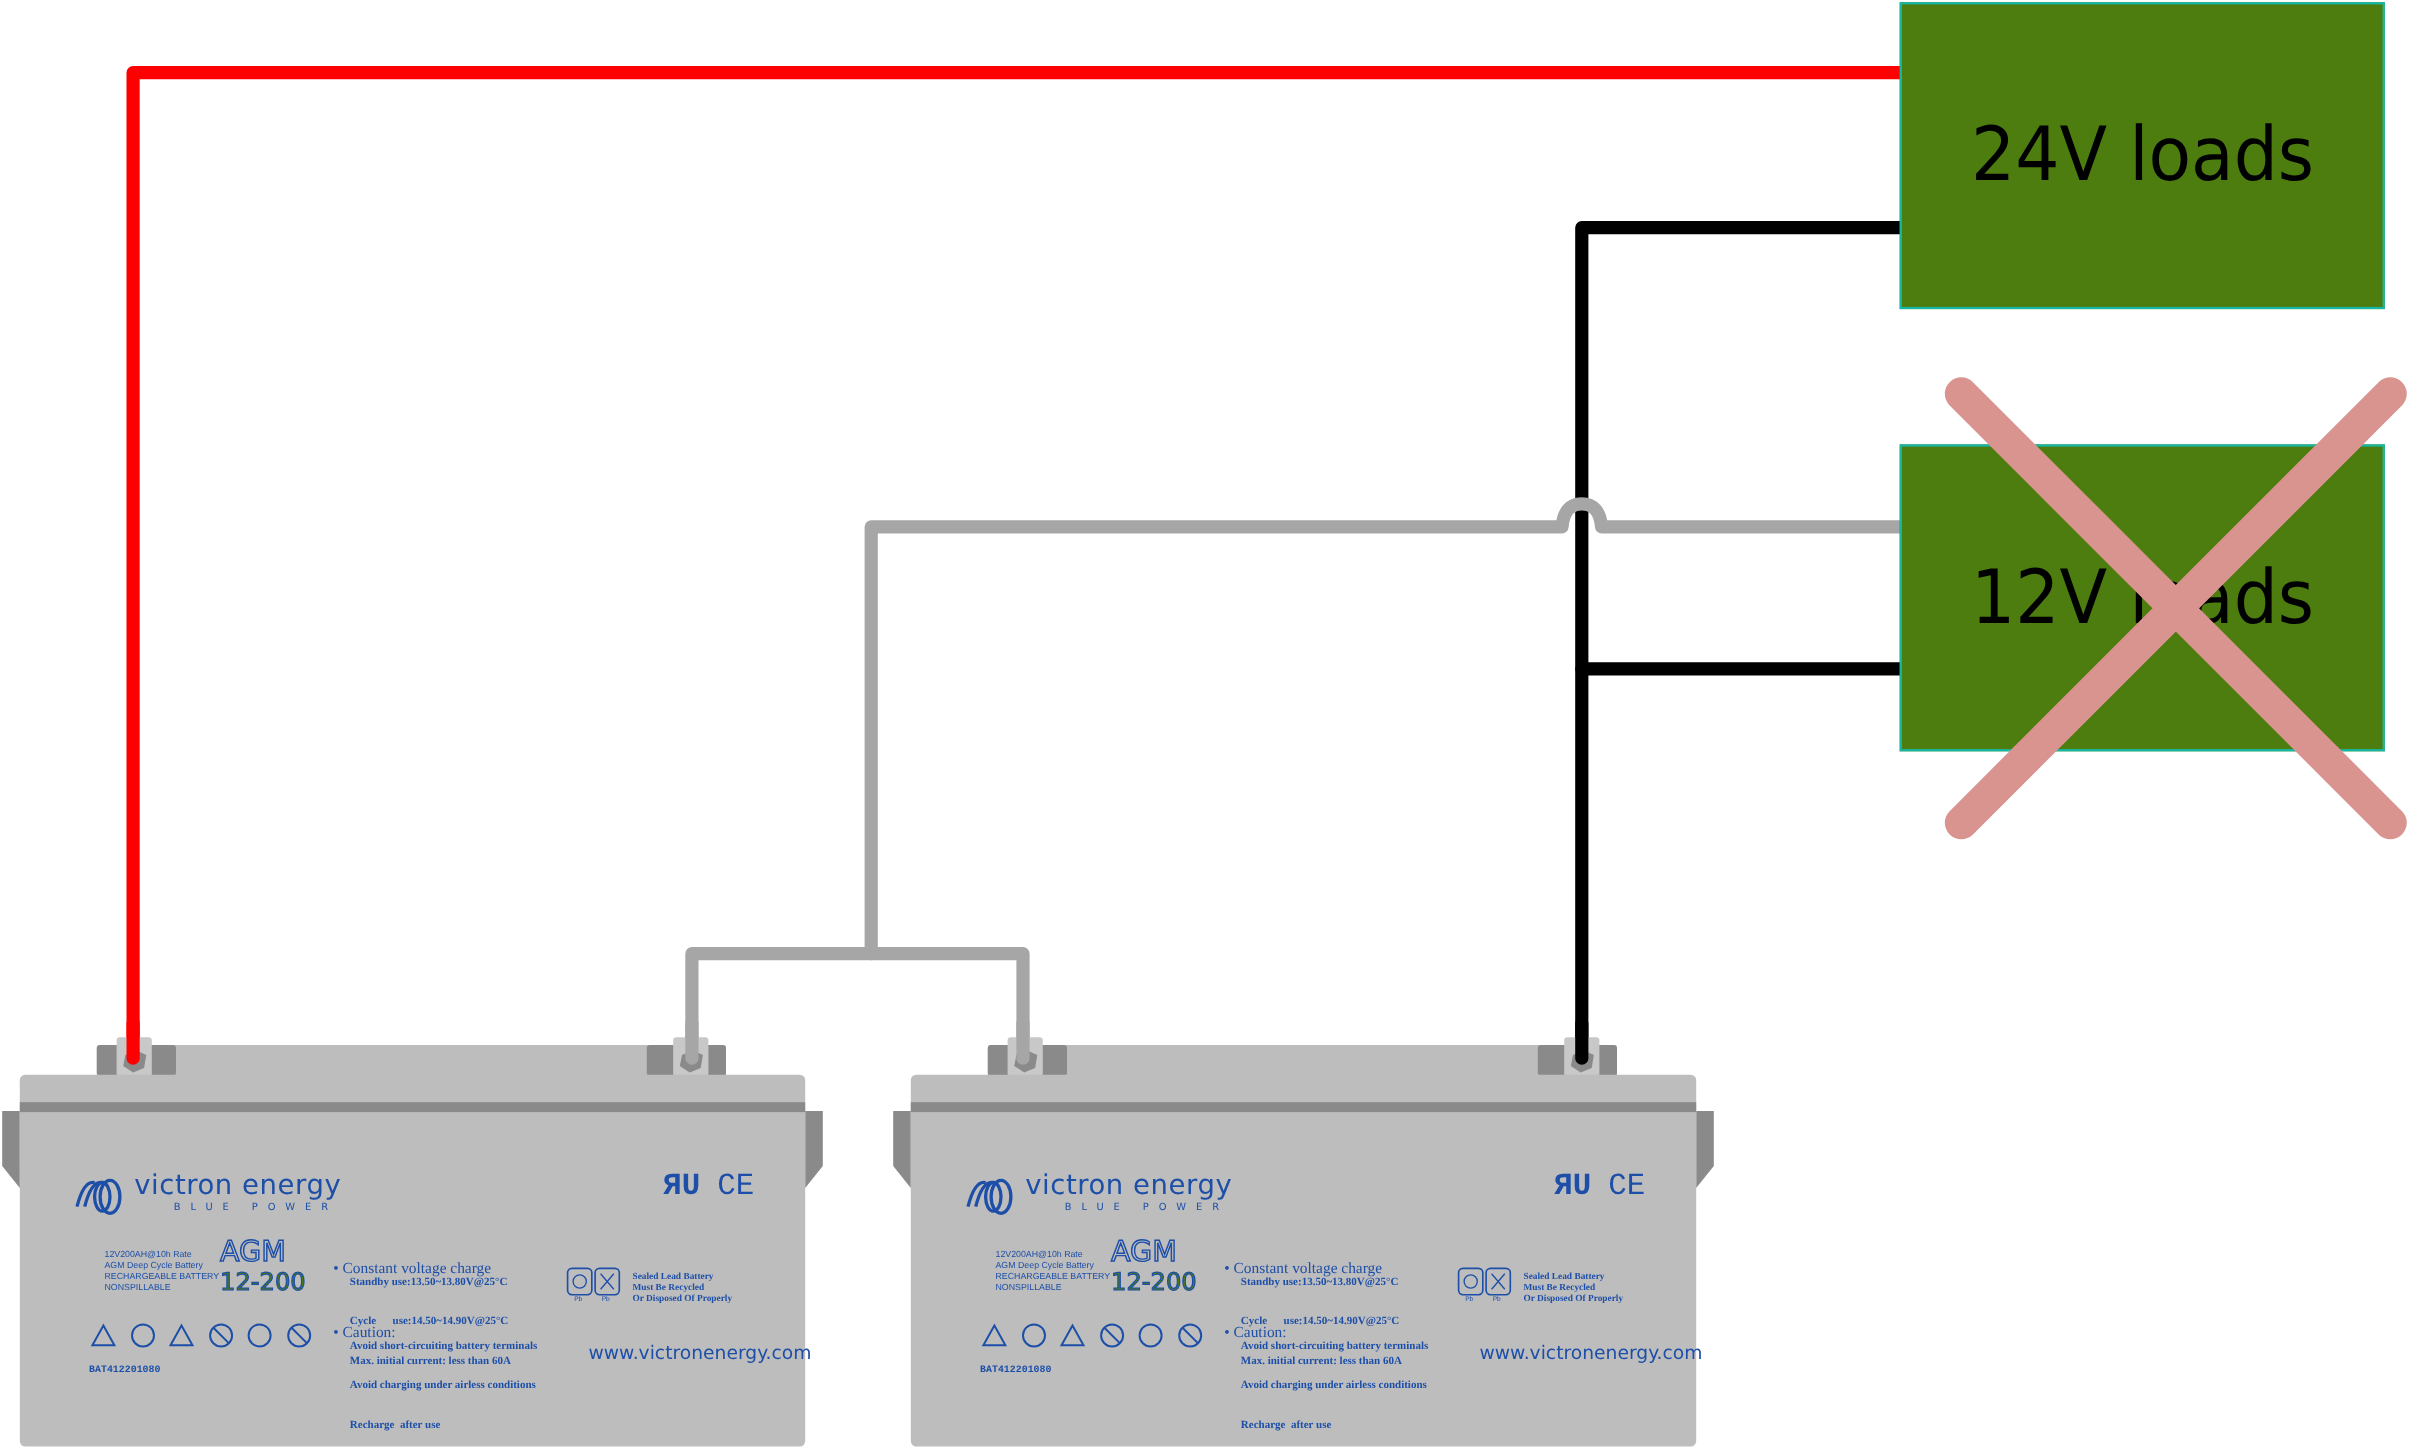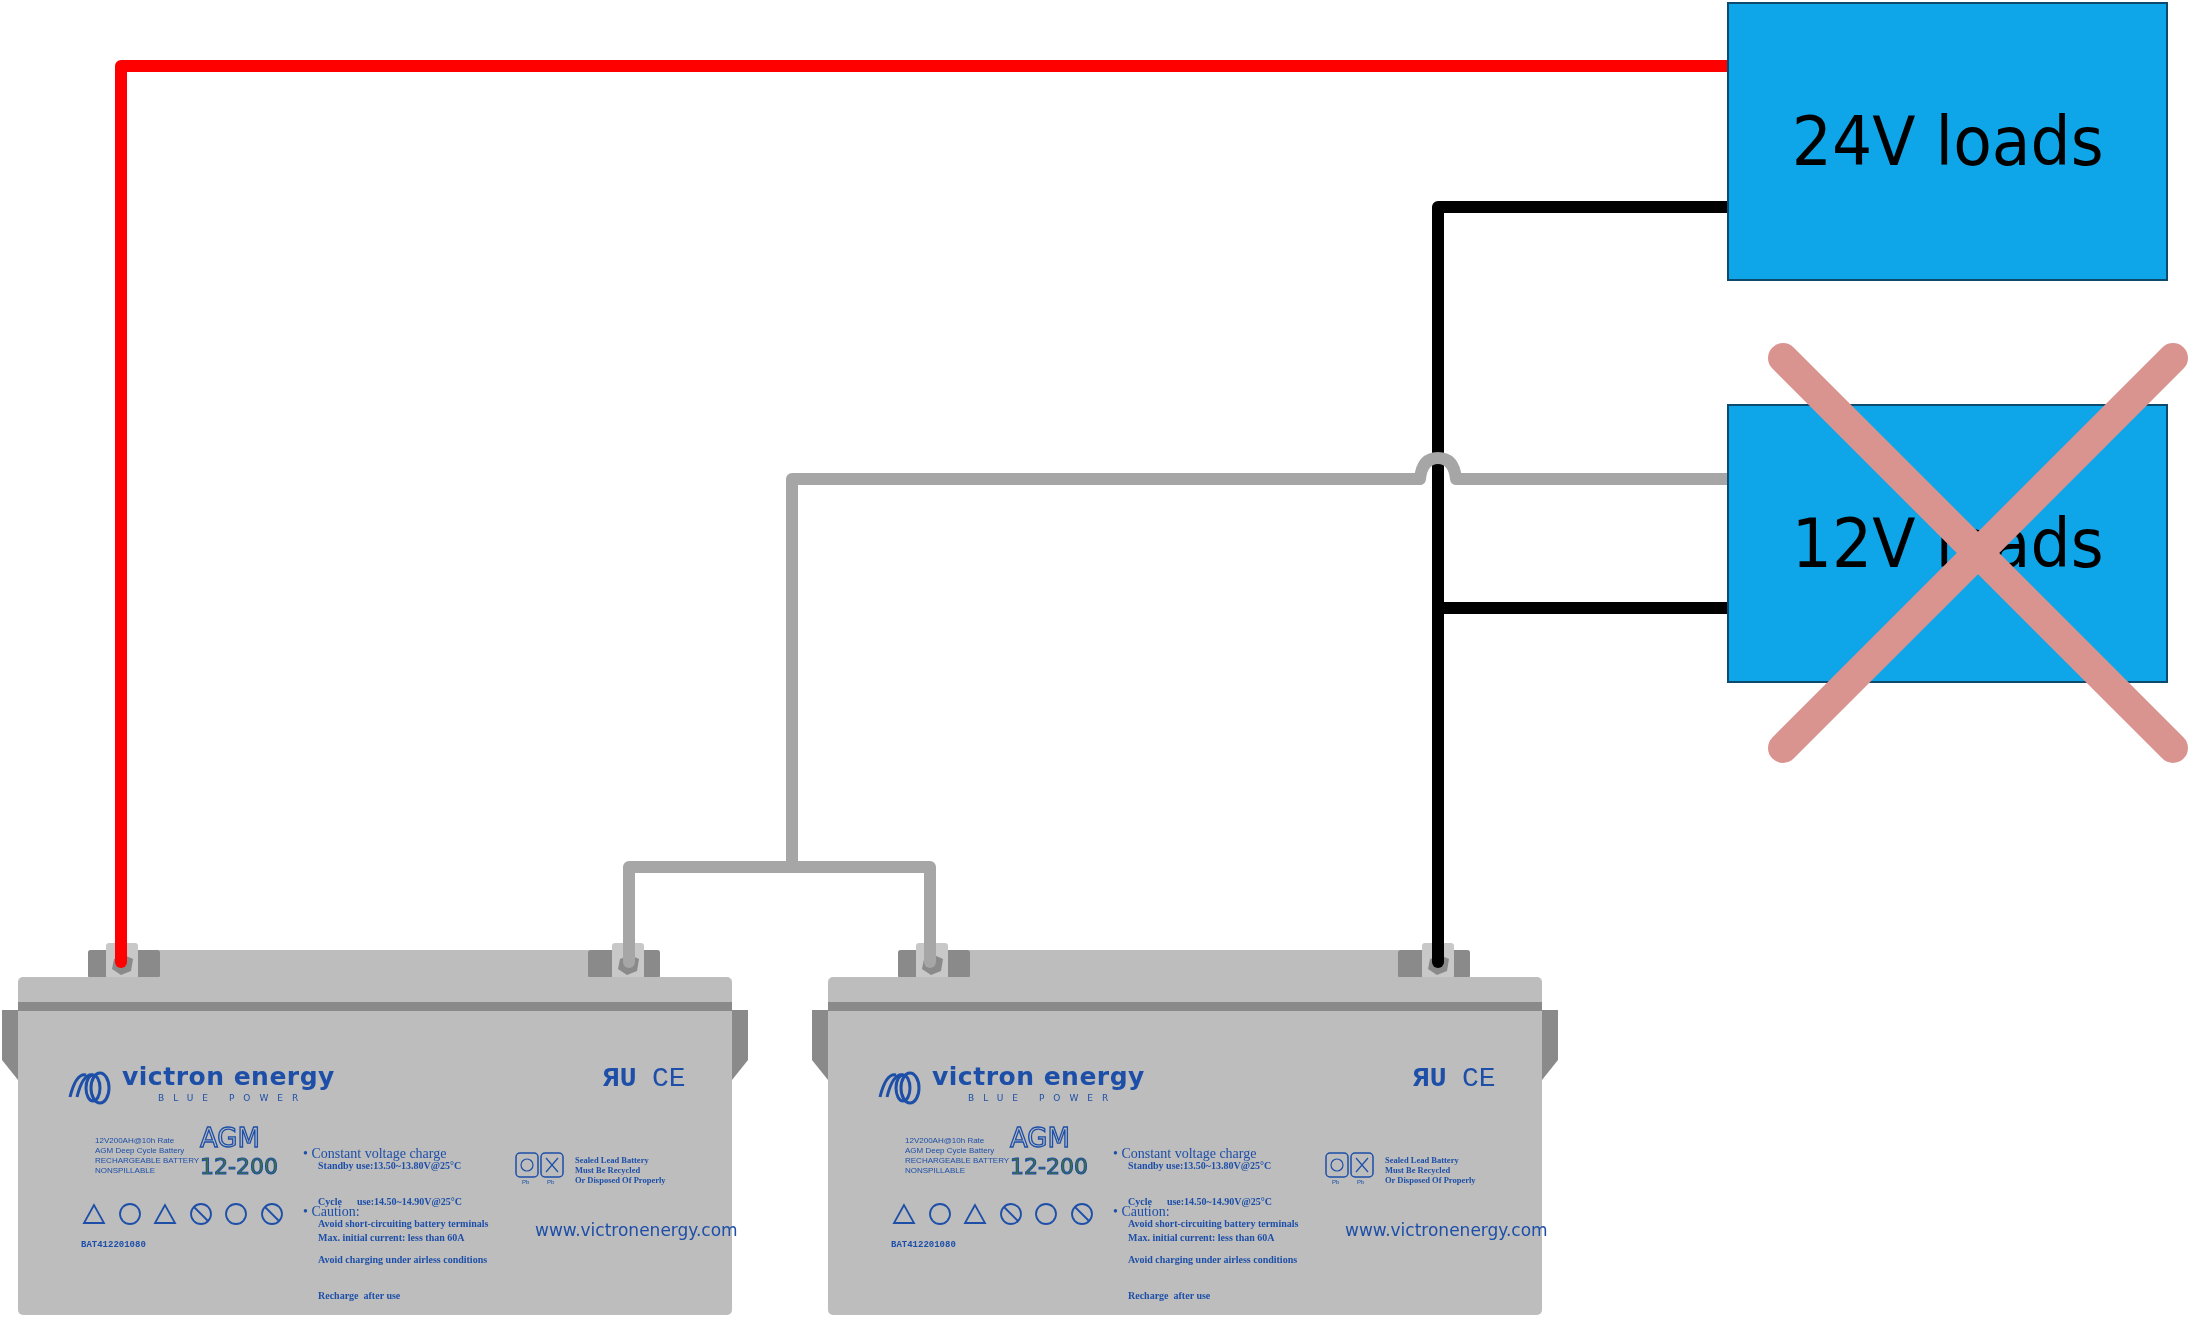--- a/index.html
+++ b/index.html
@@ -1,22 +1,22 @@
 <!DOCTYPE html>
 <html><head>
 <meta charset="utf-8">
 <style>
   html, body { margin: 0; padding: 0; background: #ffffff; }
   body { width: 2196px; height: 1317px; position: relative; overflow: hidden; font-family: "Liberation Sans", sans-serif; }
   #canvas { position: absolute; left: 0; top: 0; width: 2196px; height: 1317px; }
-  .load-box { position: absolute; background: #0ea5e9; border: 2px solid #0c4a6e; box-sizing: border-box; display: flex; align-items: center; justify-content: center; }
+  .load-box { position: absolute; background: #4d7c0f; border: 2px solid #14b8a6; box-sizing: border-box; display: flex; align-items: center; justify-content: center; }
   .load-label { font-family: "DejaVu Sans", sans-serif; font-size: 68px; color: #000; letter-spacing: 0px; transform: scaleX(0.93); white-space: nowrap; }
   .battery { position: absolute; width: 760px; height: 380px; }
   .bat-text { position: absolute; color: #1d4fa8; white-space: nowrap; }
-  .brand { font-family: "DejaVu Sans", sans-serif; font-weight: bold; font-size: 25px; letter-spacing: 0.5px; }
+  .brand { font-family: "DejaVu Sans", sans-serif; font-weight: normal; font-size: 25px; letter-spacing: 0.5px; }
   .tagline { font-family: "DejaVu Sans", sans-serif; font-size: 9px; letter-spacing: 9px; }
   .spec { font-family: "Liberation Sans", sans-serif; font-size: 8px; line-height: 10px; }
   .agm { font-family: "DejaVu Sans", sans-serif; font-size: 26px; color: #bdbdbd; -webkit-text-stroke: 1.3px #1d4fa8; line-height: 30px; }
   .model { font-family: "DejaVu Sans", sans-serif; font-size: 22px; color: #4d7c0f; -webkit-text-stroke: 1.1px #1d4fa8; line-height: 22px; }
   .serif-h { font-family: "Liberation Serif", serif; font-size: 14px; margin-top: 26px; }
   .serif-s { font-family: "Liberation Serif", serif; font-size: 10px; font-weight: bold; line-height: 12px; }
   .serif-xs { font-family: "Liberation Serif", serif; font-size: 8.5px; font-weight: bold; line-height: 10px; }
   .url { font-family: "DejaVu Sans", sans-serif; font-size: 17px; margin-left: 35px; }
   .serial { font-family: Liberation Mono, monospace; font-size: 9px; font-weight: bold; }
   .cert { font-family: Liberation Mono, monospace; font-size: 28px; font-weight: bold; }

